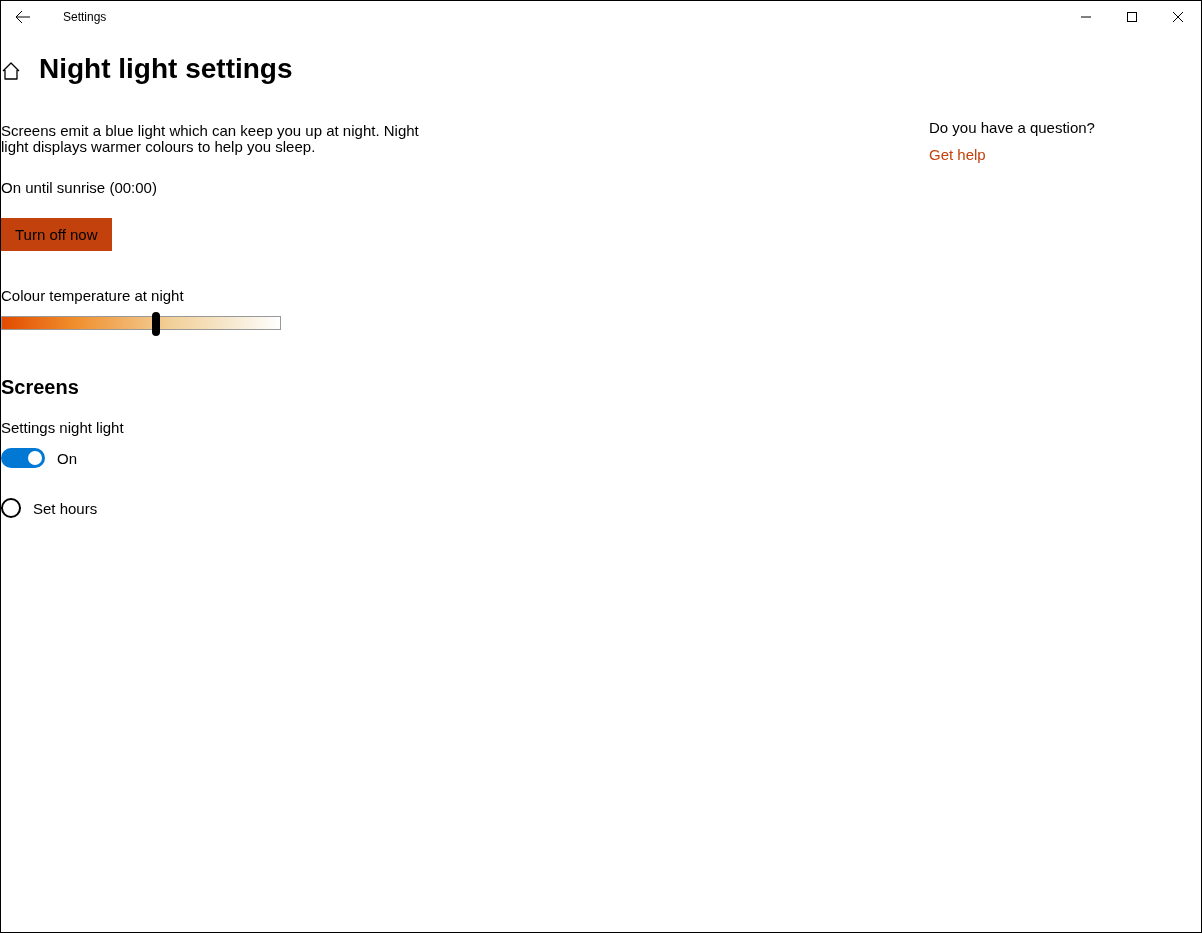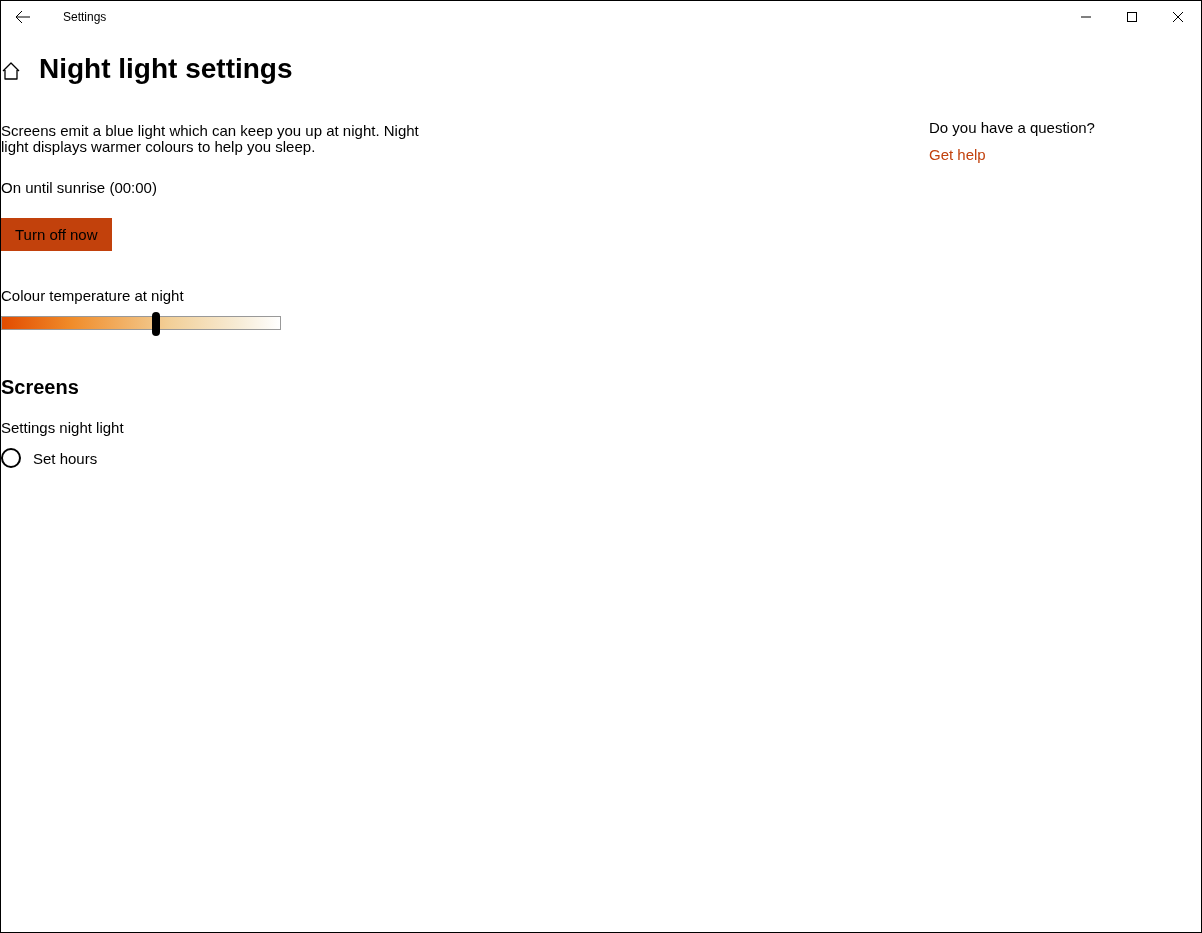--- a/index.html
+++ b/index.html
@@ -232,20 +232,26 @@
     <button class="btn">Turn off now</button>
 
     <div class="label">Colour temperature at night</div>
     <div class="slider-track">
       <div class="slider-thumb"></div>
     </div>
 
     <h2 class="section-title">Screens</h2>
 
     <div class="label">Settings night light</div>
+    <div class="toggle-row">
+      <div class="toggle">
+        <div class="toggle-knob"></div>
+      </div>
+      <span class="toggle-state">On</span>
+    </div>
 
 
     <div class="radio-row">
       <div class="radio"></div>
       <span class="radio-label">Set hours</span>
     </div>
   </div>
 
   <div class="side-col">
     <div class="question">Do you have a question?</div>

